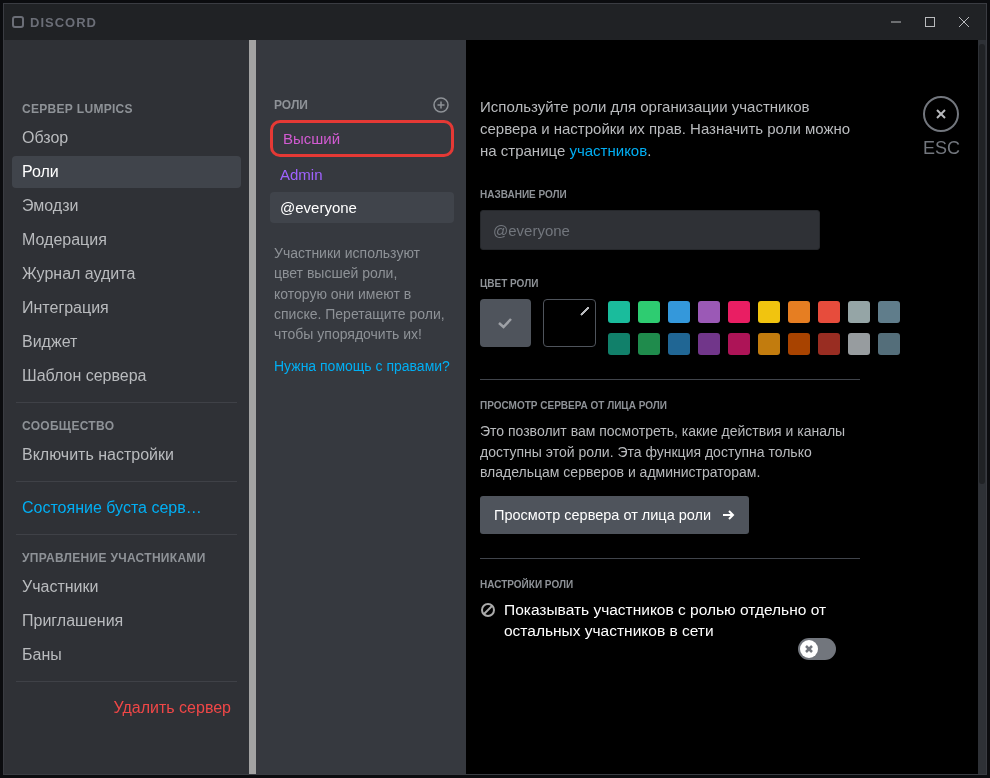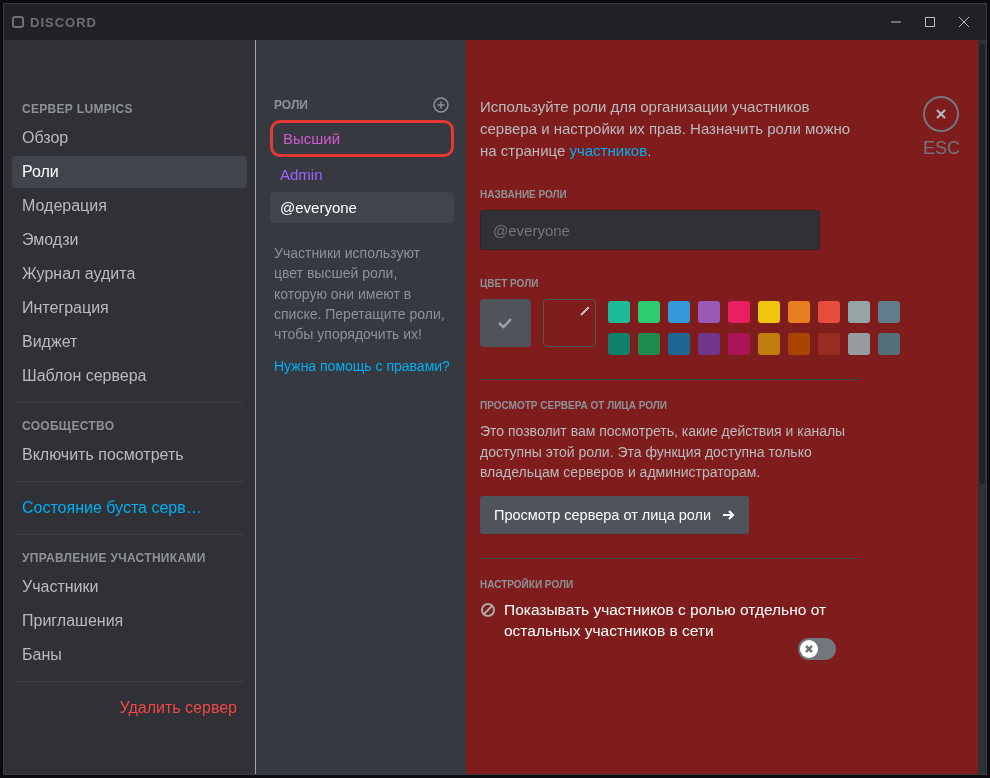--- a/index.html
+++ b/index.html
@@ -27,21 +27,21 @@
 
   
   .app {
     position:absolute; top:36px; left:0; right:0; bottom:0;
     background: #36393f;
     display:flex;
   }
   
   .sidebar-col {
     width: 252px; background:#2f3136; padding: 56px 8px 16px 8px;
-    border-right:1px solid #a3a3a3;
+    border-right:7px solid #a3a3a3;
     overflow-y:auto;
     flex-shrink:0;
   }
   .side-header {
     color:#8e9297; font-size:12px; font-weight:700; padding:6px 10px; letter-spacing:.3px;
   }
   .side-item {
     color:#b9bbbe; padding:7px 10px; border-radius:4px; margin-bottom:2px; cursor:pointer; font-size:16px;
   }
   .side-item.active { background:#40444b; color:#fff; }
@@ -56,21 +56,21 @@
   .roles-header { display:flex; align-items:center; justify-content:space-between; color:#8e9297; font-size:12px; font-weight:700; padding:0 4px 6px 4px;}
   .plus-icon { width:18px; height:18px; display:flex; align-items:center; justify-content:center; color:#8e9297;}
   .plus-icon svg{ stroke:#8e9297; }
   .role-item { padding:7px 10px; border-radius:4px; margin-bottom:2px; font-size:15px; cursor:pointer;}
   .role-item.sel { background:#40444b; color:#fff; }
   .role-highlight { border:3px solid #e53935; border-radius:10px; }
   .roles-hint { color:#8e9297; font-size:14px; line-height:1.45; padding:18px 4px 0 4px;}
   .roles-help { color:#00aff4; font-size:14px; padding:14px 4px 0 4px; display:inline-block;}
 
   
-  .content-col { flex:1; padding:56px 86px 12px 14px; background:#7f1d1d; position:relative; overflow:hidden;}
+  .content-col { flex:1; padding:56px 86px 12px 14px; background:#000000; position:relative; overflow:hidden;}
   .intro { color:#b9bbbe; font-size:15px; line-height:1.45; max-width:380px;}
   .intro a{ color:#00aff4; text-decoration:none;}
   .sec-label { color:#8e9297; font-size:10px; font-weight:700; margin-top:28px; margin-bottom:10px;}
   .role-name-input {
     background:#2f3136; border:1px solid #26282c; border-radius:3px; height:40px; width:340px;
     color:#dcddde; padding:0 12px; font-size:15px;
   }
   .role-name-input::placeholder{ color:#72767d; }
 
   .color-picker { display:flex; gap:12px; align-items:flex-start;}
@@ -143,29 +143,29 @@
         </div>
     </div>
   </div>
 
   <div class="app">
 
     <div class="sidebar-col">
       <div class="side-header">СЕРВЕР LUMPICS</div>
       <div class="side-item">Обзор</div>
       <div class="side-item active">Роли</div>
+      <div class="side-item">Эмодзи</div>
       <div class="side-item">Модерация</div>
-      <div class="side-item">Эмодзи</div>
       <div class="side-item">Журнал аудита</div>
       <div class="side-item">Интеграция</div>
       <div class="side-item">Виджет</div>
       <div class="side-item">Шаблон сервера</div>
       <div class="side-sep"></div>
       <div class="side-header">СООБЩЕСТВО</div>
-      <div class="side-item">Включить посмотреть</div>
+      <div class="side-item">Включить настройки</div>
       <div class="side-sep"></div>
       <div class="side-item link">Состояние буста серв…</div>
       <div class="side-sep"></div>
       <div class="side-header">УПРАВЛЕНИЕ УЧАСТНИКАМИ</div>
       <div class="side-item">Участники</div>
       <div class="side-item">Приглашения</div>
       <div class="side-item">Баны</div>
       <div class="side-sep"></div>
       <div class="side-item danger">Удалить сервер</div>
     </div>

